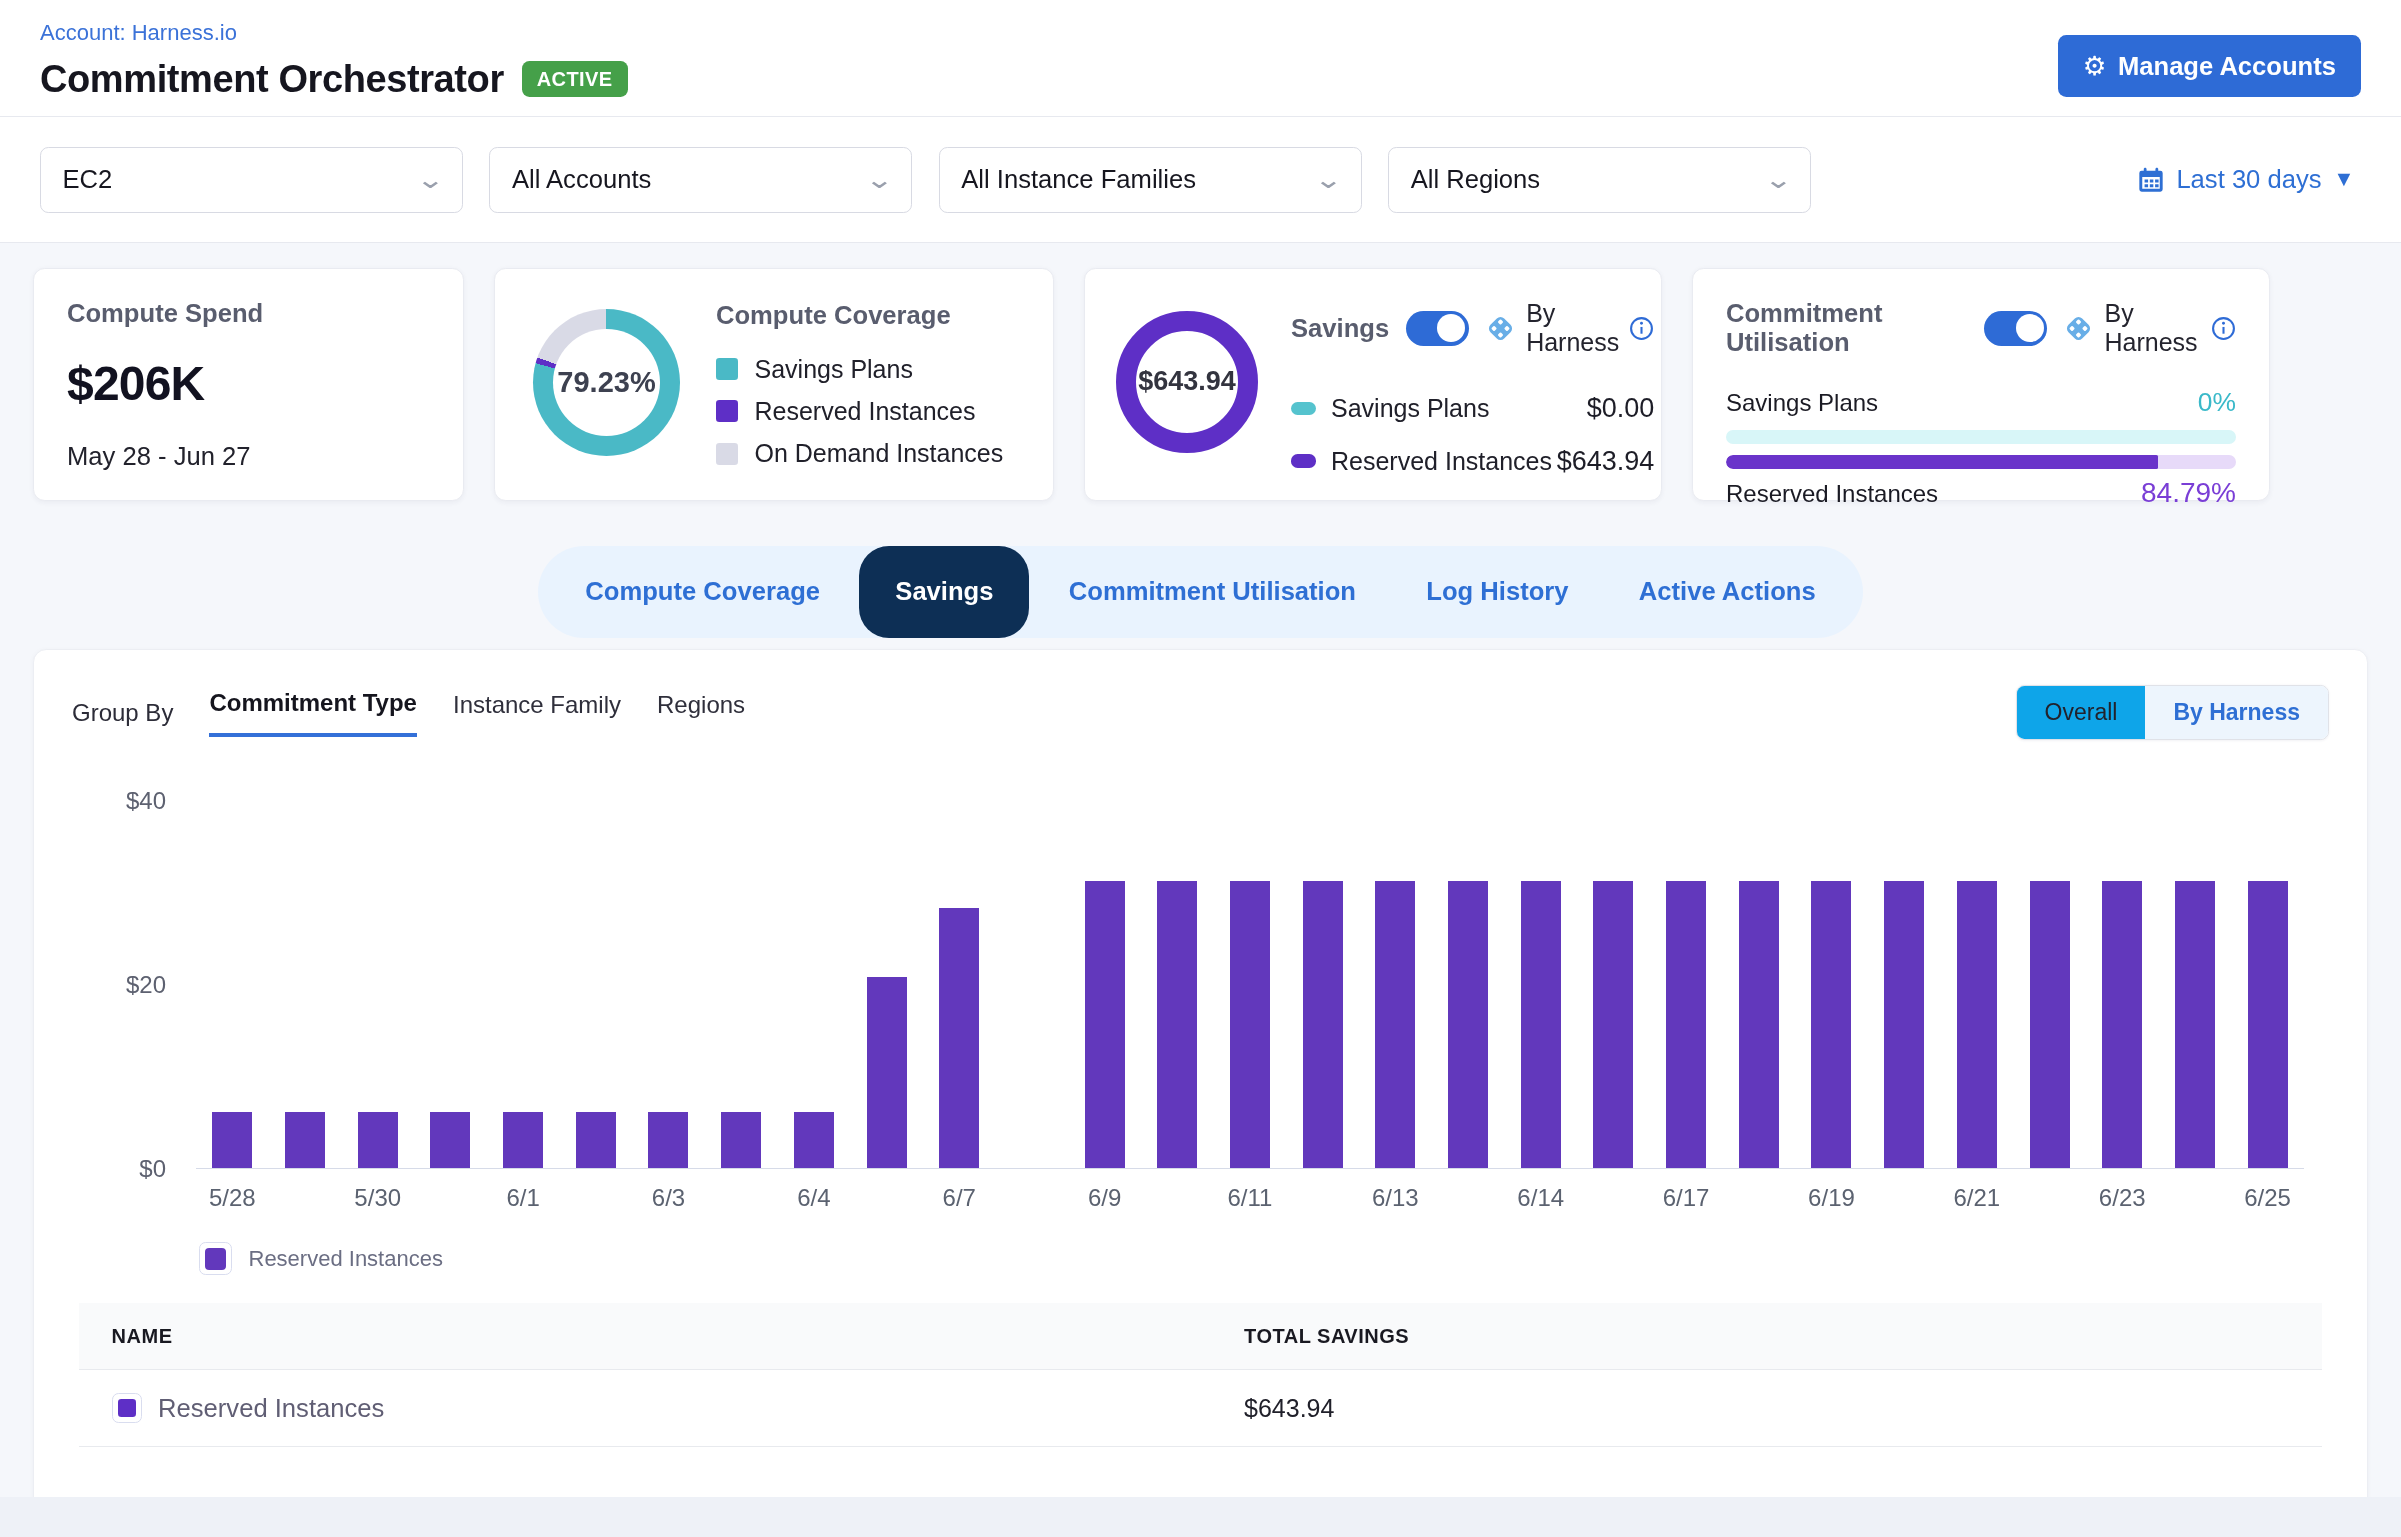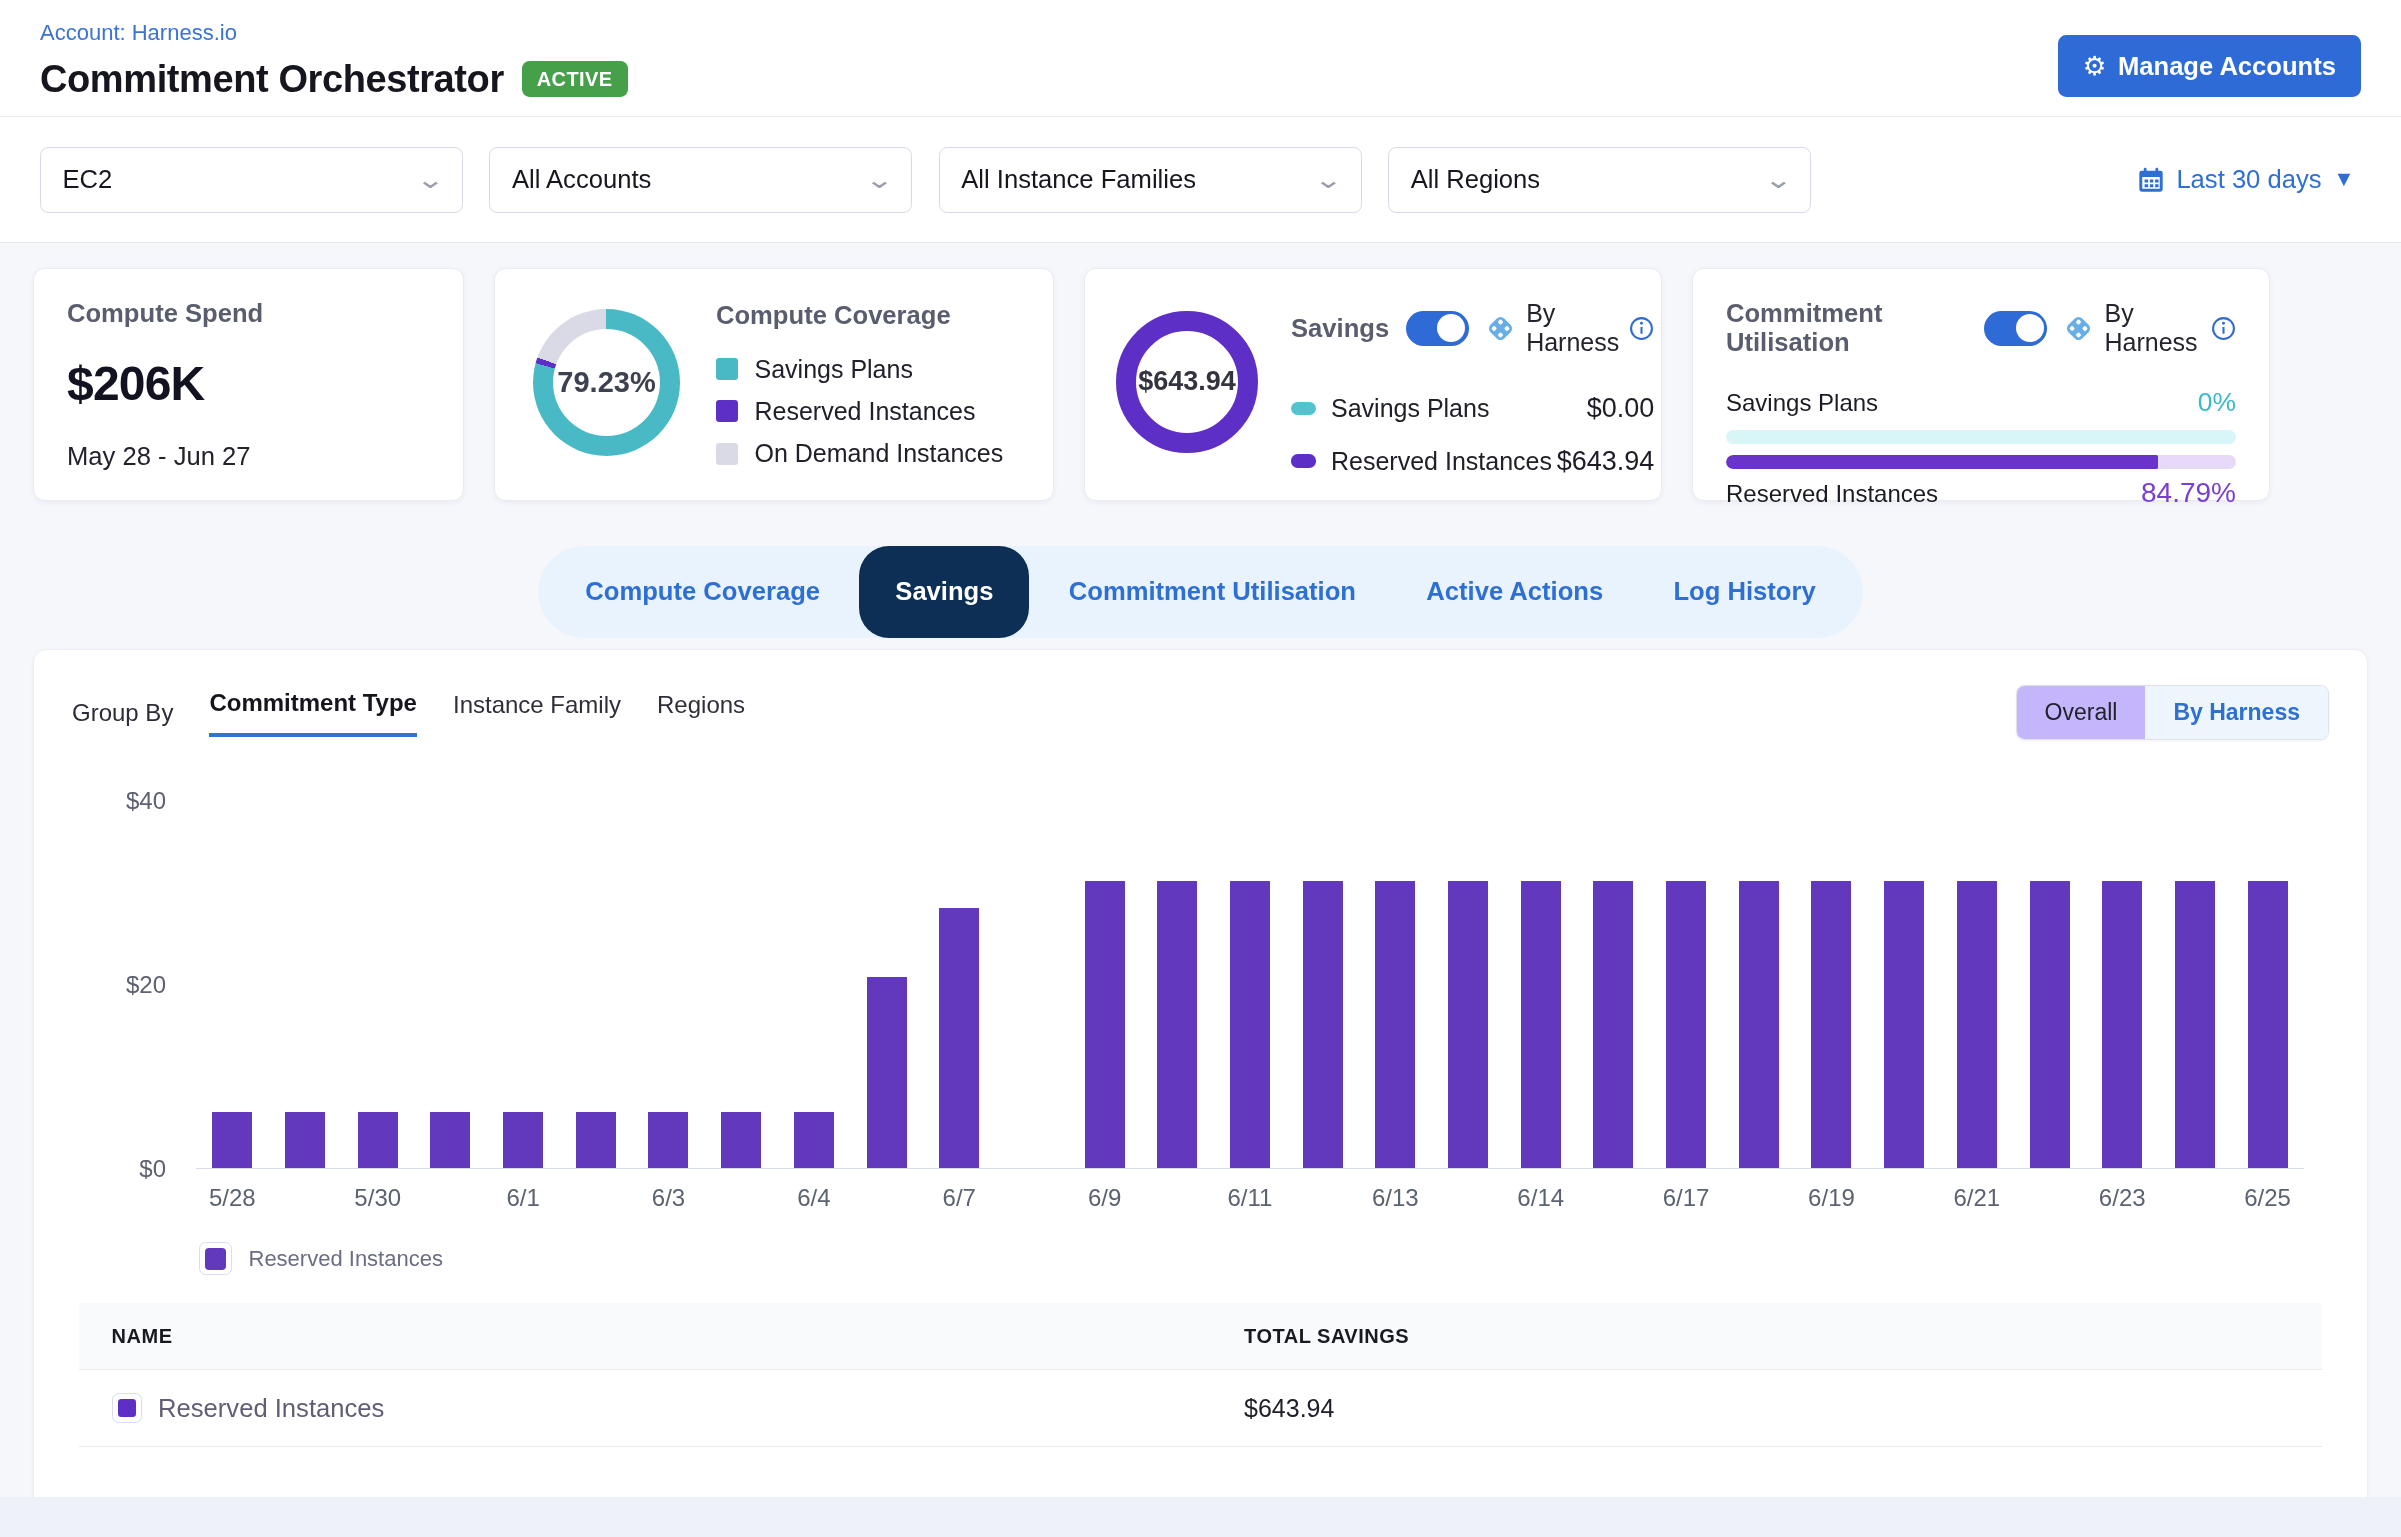--- a/index.html
+++ b/index.html
@@ -129,21 +129,21 @@
   }
   .panel-head { display:flex; justify-content:space-between; align-items:center; }
   .groupby { display:flex; align-items:center; gap:36px; font-size:24px; }
   .groupby-label { color:#2c2c38; }
   .gb-opt { color:#2f2f3b; cursor:pointer; padding-bottom:16.5px; }
   .gb-opt.active { font-weight:bold; color:#15151e; border-bottom:4.1px solid #3470d8; }
   .segmented {
     display:flex; border:0.8px solid #e0e2e8; border-radius:8.3px; overflow:hidden;
     box-shadow:0 0.8px 2.5px rgba(30,40,80,0.06);
   }
-  .seg-opt { font-size:23px; padding:13.2px 28px; background:#c4b5fd; color:#22222c; cursor:pointer; }
+  .seg-opt { font-size:23px; padding:13.2px 28px; background:#0ea5e9; color:#22222c; cursor:pointer; }
   .seg-opt.active { background:#edf5fd; color:#2e6fd4; font-weight:bold; }
   
   .chart-wrap { margin-top:61px; display:flex; }
   .yaxis { width:124px; position:relative; height:368px; flex:none;text-align:center; }
   .ylab { position:absolute; right:30px; transform:translateY(-50%); font-size:24px; color:#5d6170; }
   .plot-col { flex:1; margin-right:25px; }
   .plot {
     height:368px; border-bottom:1.7px solid #d6dbe8;
     display:flex; align-items:flex-end;
   }
@@ -341,22 +341,22 @@
         </div>
       </div>
     </div>
   </div>
 
   <div class="tabs-row">
     <div class="tabs-pill">
       <div class="tab">Compute Coverage</div>
       <div class="tab active">Savings</div>
       <div class="tab">Commitment Utilisation</div>
+      <div class="tab">Log History</div>
       <div class="tab">Active Actions</div>
-      <div class="tab">Log History</div>
     </div>
   </div>
 
   <div class="panel">
     <div class="panel-head">
       <div class="groupby">
         <span class="groupby-label">Group By</span>
         <span class="gb-opt active">Commitment Type</span>
         <span class="gb-opt">Instance Family</span>
         <span class="gb-opt">Regions</span>

